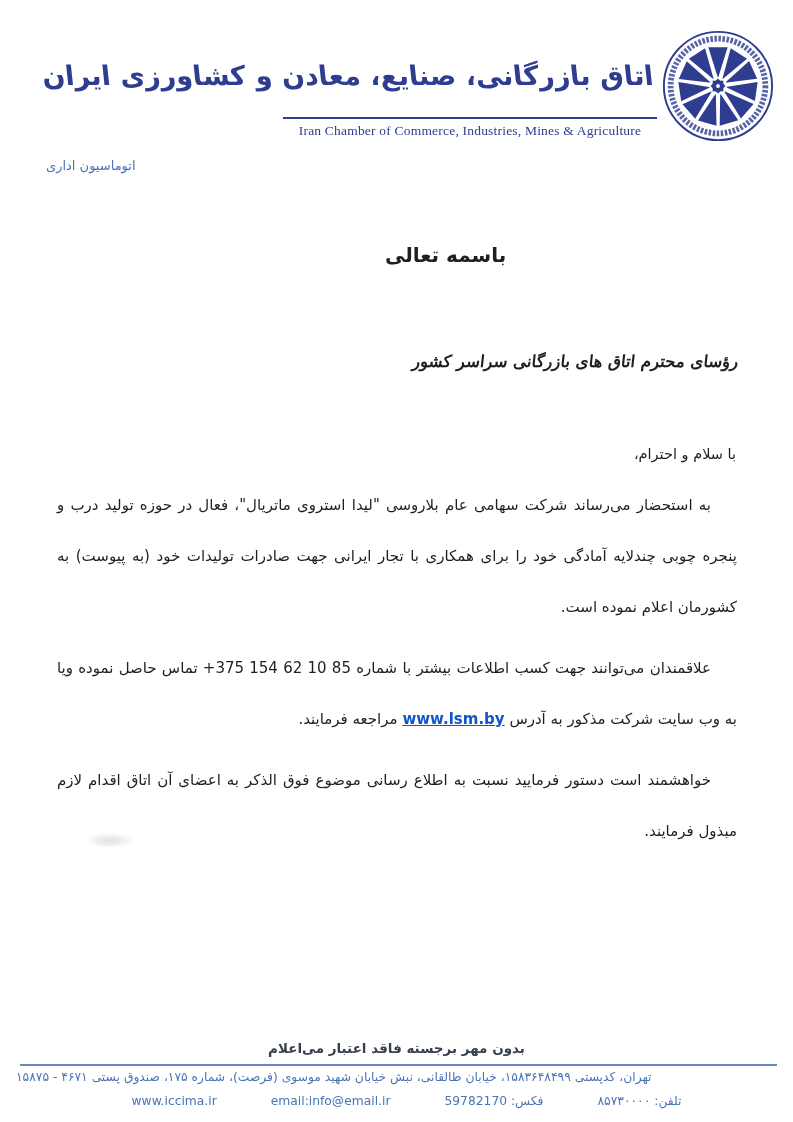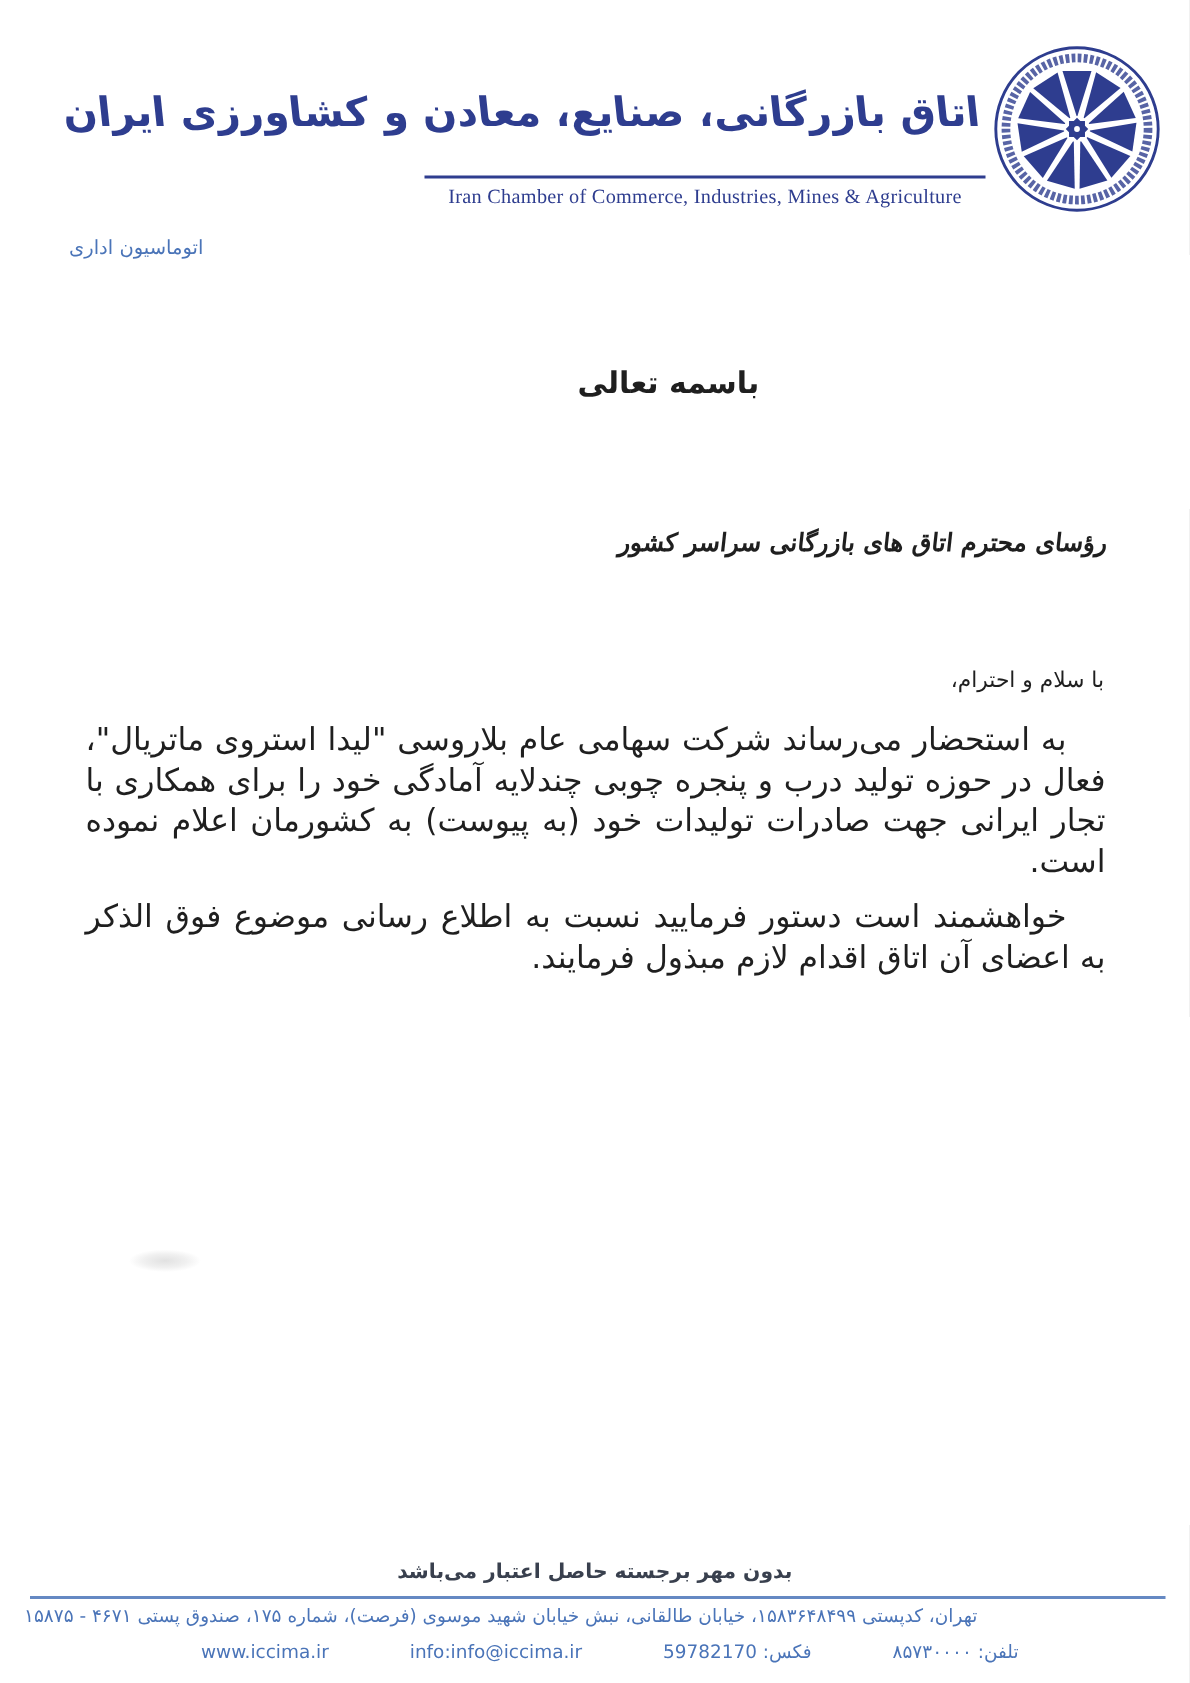--- a/index.html
+++ b/index.html
@@ -60,21 +60,21 @@
     white-space:nowrap;
   }
   .salutation{
     position:absolute; top:446px; right:57px;
     direction:rtl; font-size:14.5px;
     white-space:nowrap;
   }
   .body-text{
     position:absolute; top:480px; left:57px; right:56px;
     direction:rtl; text-align:justify;
-    font-size:21px; line-height:27px;
+    font-size:15px; line-height:51px;
   }
   .body-text p{margin:0 0 10px 0; text-indent:26px;}
   .ltr{direction:ltr; unicode-bidi:isolate;}
   a.link{color:var(--link); text-decoration:underline; font-weight:bold;}
   
   .signature{
     position:absolute; top:822px; left:118px; width:144px;
     direction:rtl; text-align:center;
     font-weight:bold; font-size:15px; line-height:22px;
   }
@@ -149,36 +149,43 @@
   <div class="automation">اتوماسیون اداری</div>
 
   <div class="besmele">باسمه تعالی</div>
 
   <div class="recipient">رؤسای محترم اتاق های بازرگانی سراسر کشور</div>
 
   <div class="salutation">با سلام و احترام،</div>
 
   <div class="body-text">
     <p>به استحضار می‌رساند شرکت سهامی عام بلاروسی "لیدا استروی ماتریال"، فعال در حوزه تولید درب و پنجره چوبی چندلایه آمادگی خود را برای همکاری با تجار ایرانی جهت صادرات تولیدات خود (به پیوست) به کشورمان اعلام نموده است.</p>
+    <p>
+      <span>علاقمندان می‌توانند جهت کسب اطلاعات بیشتر با شماره</span>
+      <span class="ltr">+375 154 62 10 85</span>
+      <span>تماس حاصل نموده ویا به وب سایت شرکت مذکور به آدرس</span>
+      <a class="link ltr" href="#">www.lsm.by</a>
+      <span>مراجعه فرمایند.</span>
+    </p>
     <p>خواهشمند است دستور فرمایید نسبت به اطلاع رسانی موضوع فوق الذکر به اعضای آن اتاق اقدام لازم مبذول فرمایند.</p>
   </div>
 
   <div class="smudge"></div>
 
-  <div class="stamp-note">بدون مهر برجسته حاصل اعتبار می‌باشد</div>
+  <div class="stamp-note">بدون مهر برجسته فاقد اعتبار می‌اعلام</div>
   <div class="footer-rule"></div>
 
   <div class="footer-line1">
     <span>تهران، کدپستی ۱۵۸۳۶۴۸۴۹۹، خیابان طالقانی، نبش خیابان شهید موسوی (فرصت)، شماره ۱۷۵، صندوق پستی</span>
     <span class="ltr">۱۵۸۷۵ - ۴۶۷۱</span>
   </div>
 
   <div class="footer-line2">
     <span class="unit unit-ltr">www.iccima.ir</span>
-    <span class="unit unit-ltr">info:info@iccima.ir</span>
+    <span class="unit unit-ltr">email:info@email.ir</span>
     <span class="unit">
       <span>فکس:</span>
       <span>59782170</span>
     </span>
     <span class="unit">
       <span>تلفن:</span>
       <span>۸۵۷۳۰۰۰۰</span>
     </span>
   </div>
 

